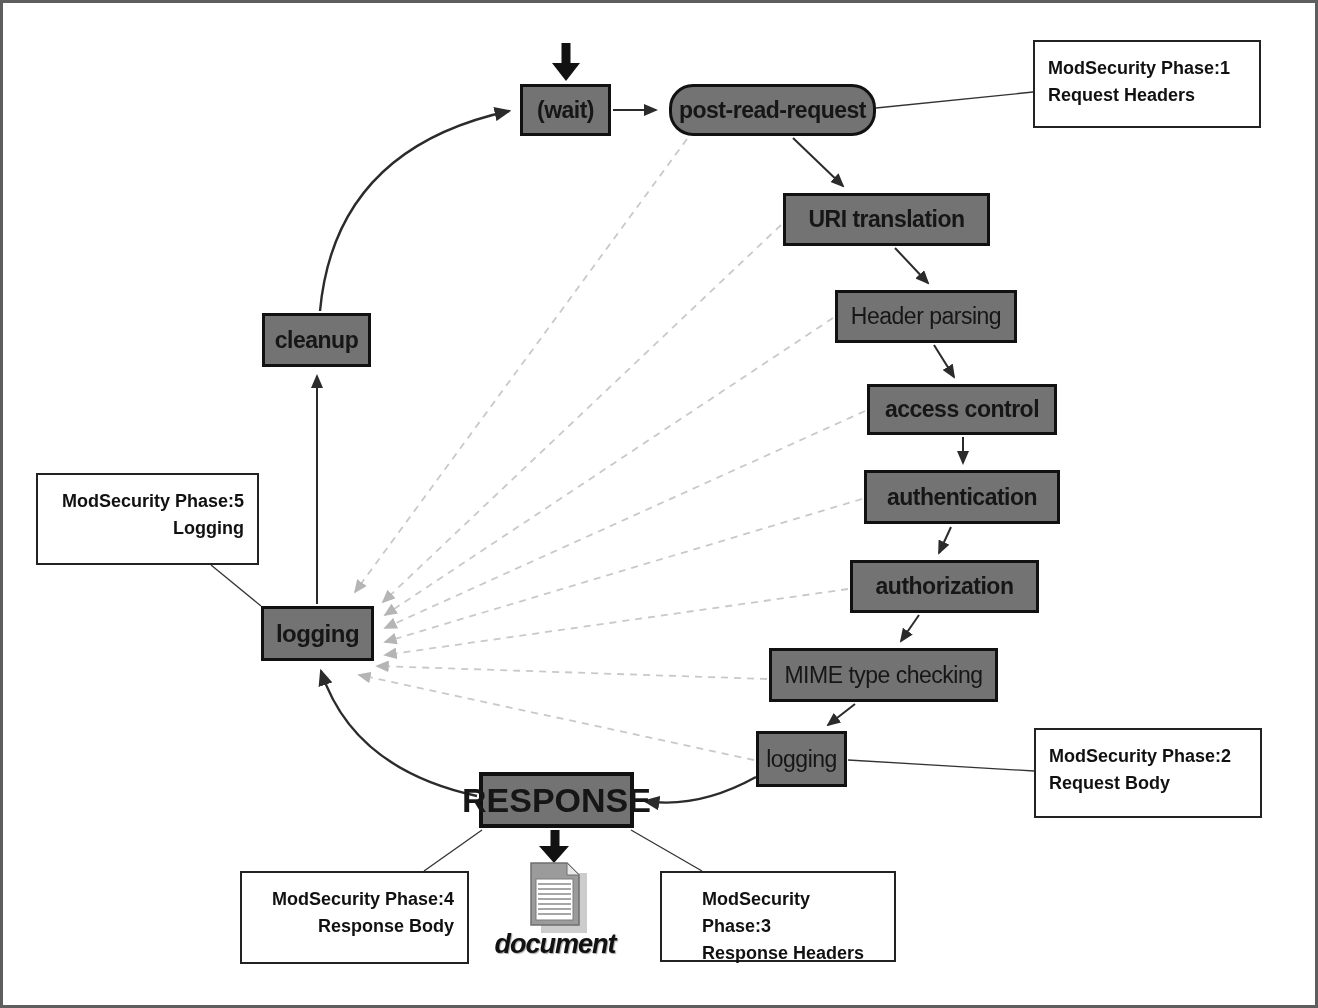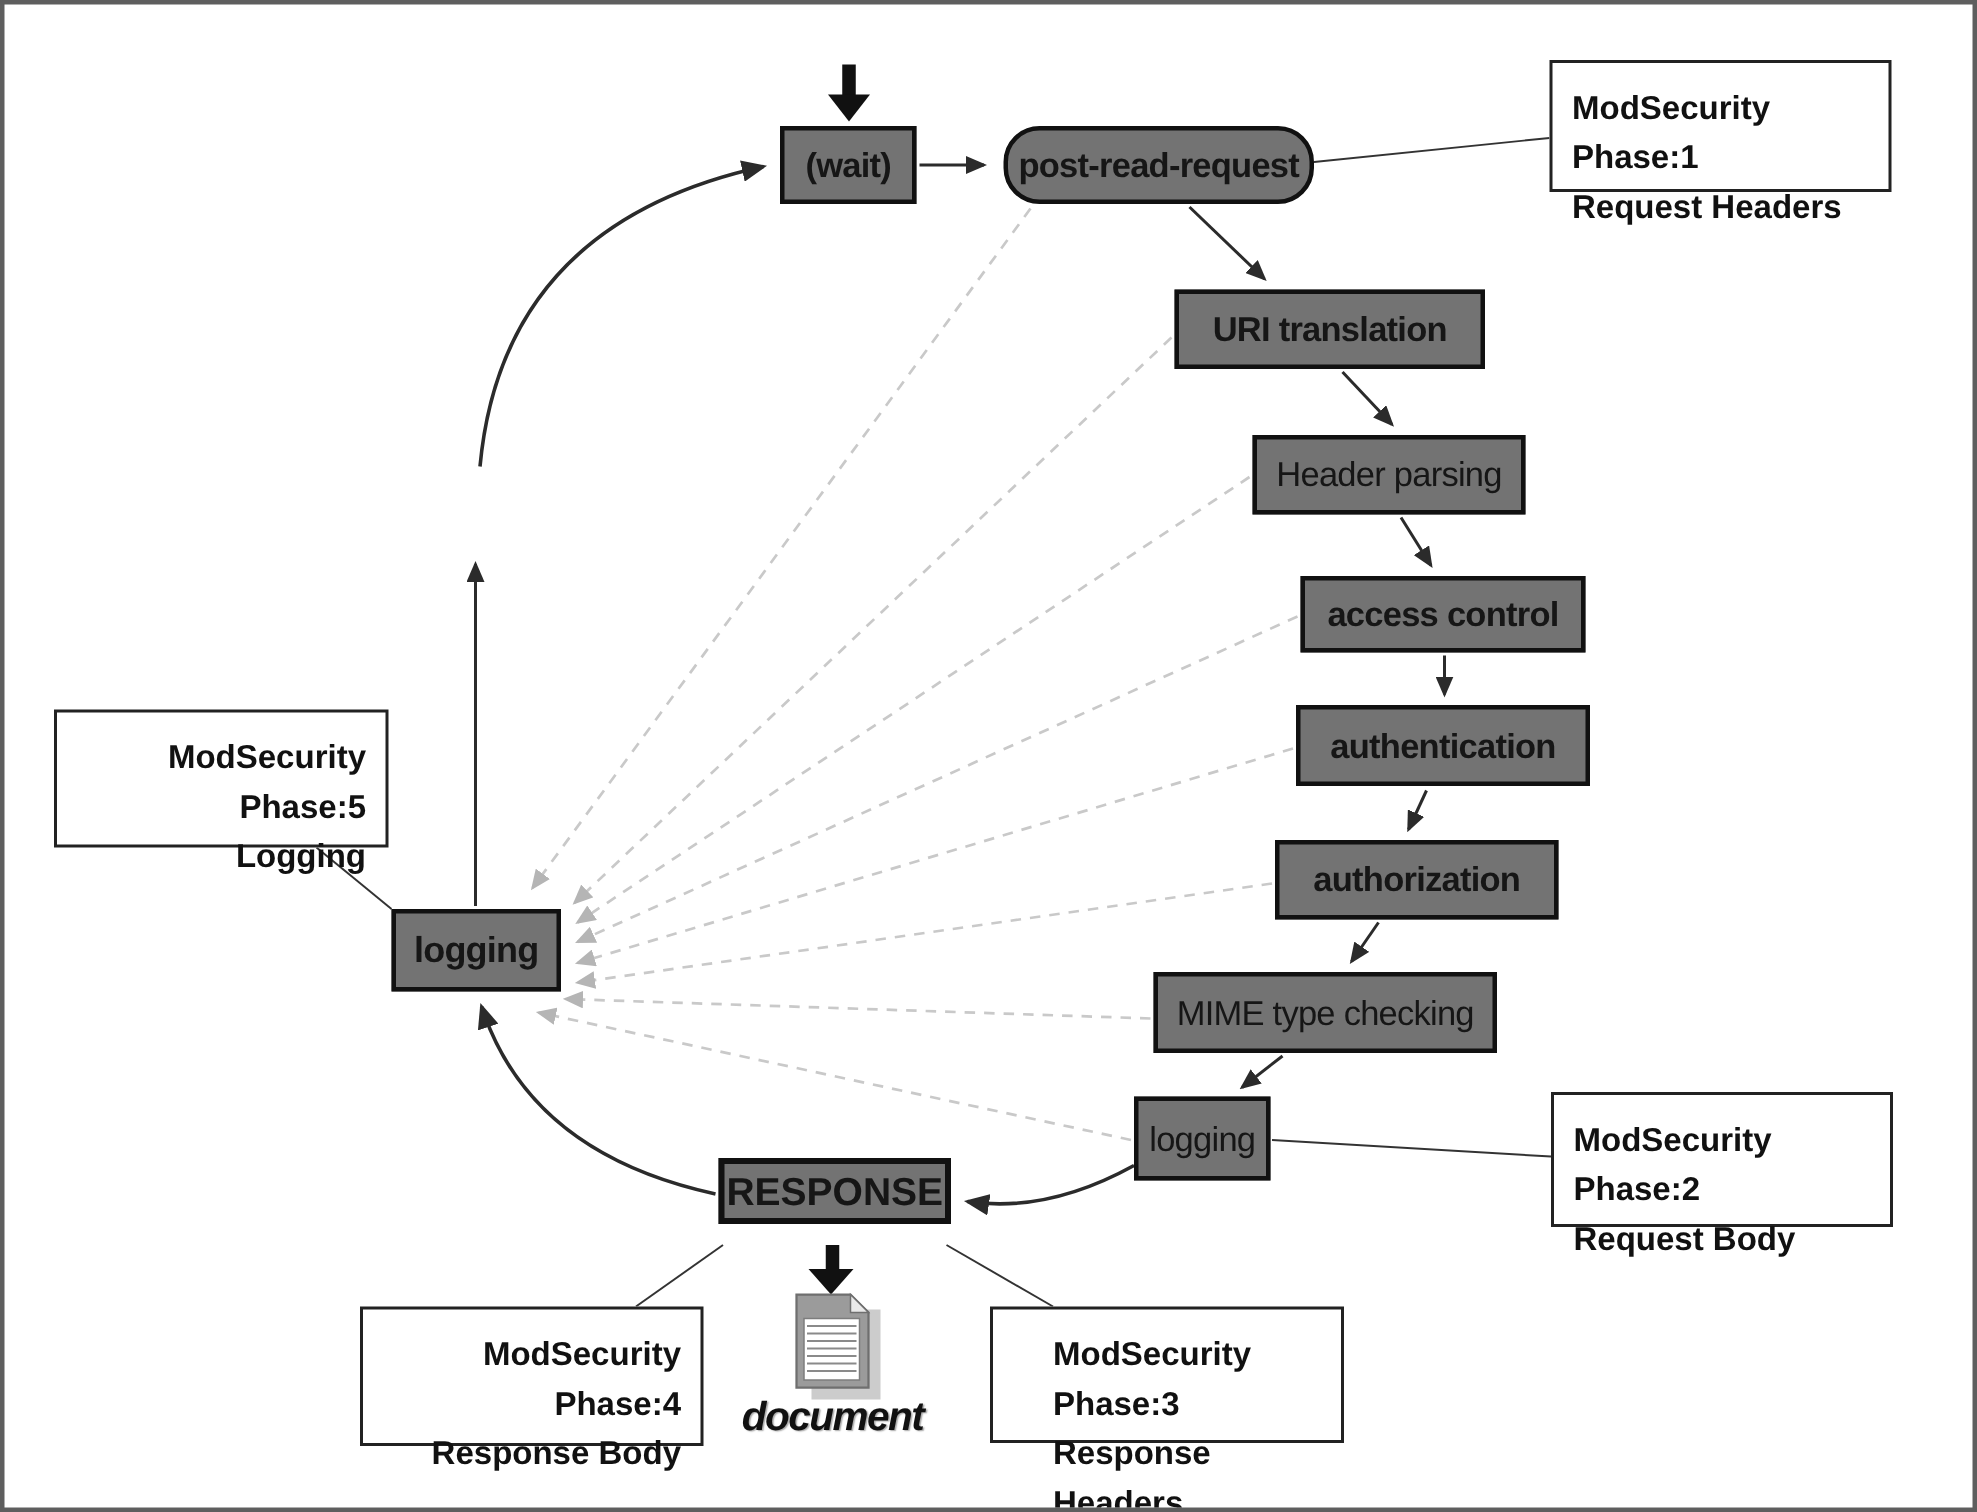--- a/index.html
+++ b/index.html
@@ -26,29 +26,29 @@
   .node.light{font-weight:normal;}
   .n-wait{left:517px;top:81px;width:91px;height:52px;}
   .n-prr{left:666px;top:81px;width:207px;height:52px;border-radius:24px;}
   .n-uri{left:780px;top:190px;width:207px;height:53px;}
   .n-hp{left:832px;top:287px;width:182px;height:53px;}
   .n-ac{left:864px;top:381px;width:190px;height:51px;}
   .n-auth{left:861px;top:467px;width:196px;height:54px;}
   .n-authz{left:847px;top:557px;width:189px;height:53px;}
   .n-mime{left:766px;top:645px;width:229px;height:54px;}
   .n-fix{left:753px;top:728px;width:91px;height:56px;}
-  .n-resp{left:476px;top:769px;width:155px;height:44px;font-size:26px;letter-spacing:0;border-width:4px;}
+  .n-resp{left:476px;top:769px;width:155px;height:56px;font-size:34px;letter-spacing:0;border-width:4px;}
   .n-log{left:258px;top:603px;width:113px;height:55px;font-size:24px;}
   .n-clean{left:259px;top:310px;width:109px;height:54px;}
   .callout{
     position:absolute;
     box-sizing:border-box;
     border:2px solid #222;
     background:#ffffff;
-    font-weight:bold;font-size:22px;color:#111;
+    font-weight:bold;font-size:18px;color:#111;
     line-height:1.5;
     padding:13px 13px;
     white-space:pre-line;
   }
   .callout.align-right{text-align:right;}
   .co-1{left:1030px;top:37px;width:228px;height:88px;}
   .co-2{left:1031px;top:725px;width:228px;height:90px;}
   .co-3{left:657px;top:868px;width:236px;height:91px;padding-left:40px;}
   .co-4{left:237px;top:868px;width:229px;height:93px;}
   .co-5{left:33px;top:470px;width:223px;height:92px;}
@@ -122,20 +122,21 @@
   <div class="node n-prr">post-read-request</div>
   <div class="node n-uri">URI translation</div>
   <div class="node n-hp light">Header parsing</div>
   <div class="node n-ac">access control</div>
   <div class="node n-auth">authentication</div>
   <div class="node n-authz">authorization</div>
   <div class="node n-mime light">MIME type checking</div>
   <div class="node n-fix light">logging</div>
   <div class="node n-resp">RESPONSE</div>
   <div class="node n-log">logging</div>
+  <div class="node n-clean">cleanup</div>
 
   <div class="callout co-1">ModSecurity Phase:1
 Request Headers</div>
   <div class="callout co-2">ModSecurity Phase:2
 Request Body</div>
   <div class="callout co-3">ModSecurity Phase:3
 Response Headers</div>
   <div class="callout co-4 align-right">ModSecurity Phase:4
 Response Body</div>
   <div class="callout co-5 align-right">ModSecurity Phase:5

